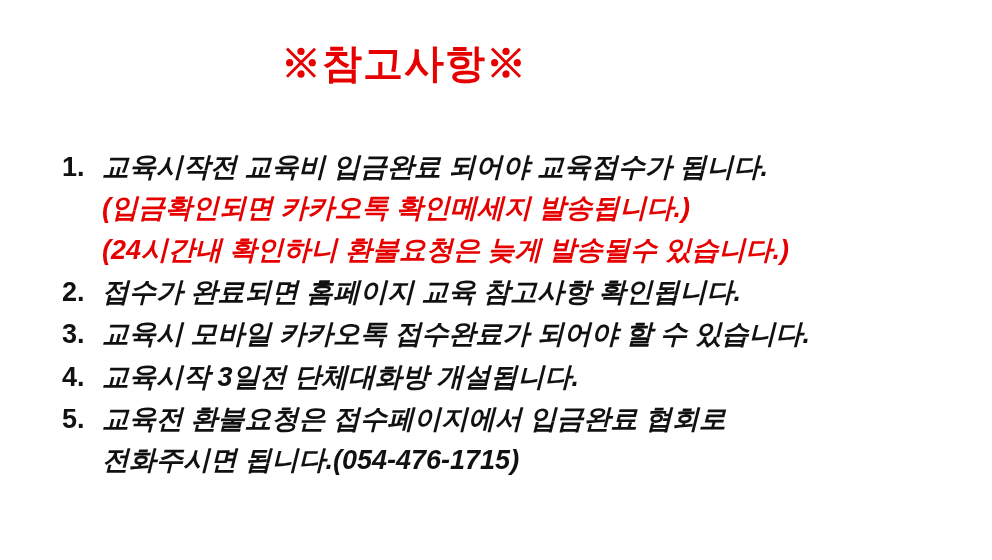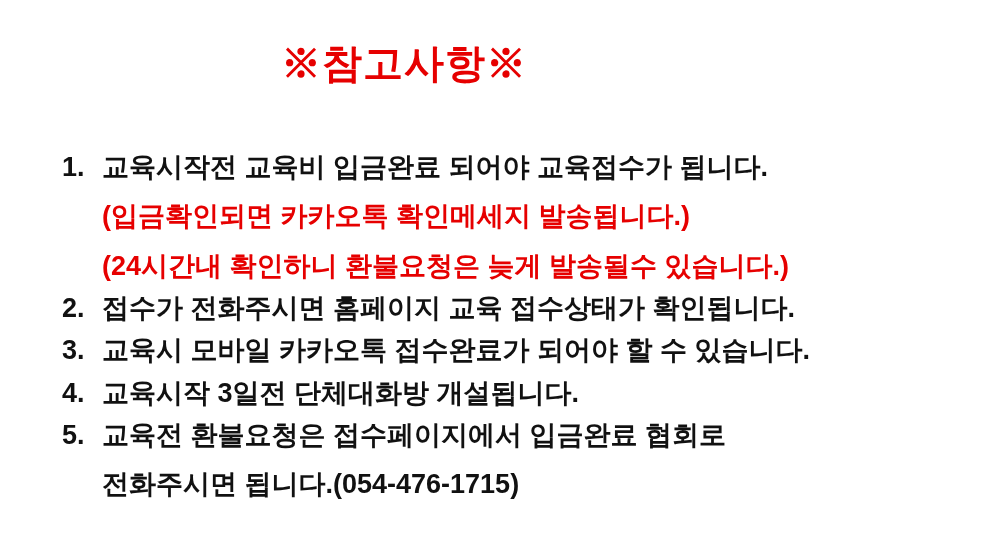--- a/index.html
+++ b/index.html
@@ -55,46 +55,47 @@
   }
   .body-col {
     flex: 1 1 auto;
   }
   .line {
     font-size: 27px;
     font-weight: bold;
     color: #111111;
     line-height: 1.42;
     white-space: nowrap;
+    font-style: italic;
   }
   .line.red {
     color: #e60000;
   }
   .line.sub {
-    margin-top: 11px;
+    margin-top: 3px;
   }
 </style>
 </head>
 <body>
 
 <div class="page">
   <h1 class="title">※참고사항※</h1>
   <ol class="list">
       <li class="item">
         <span class="num">1.</span>
         <span class="body-col">
           <div class="line">교육시작전 교육비 입금완료 되어야 교육접수가 됩니다.</div>
           <div class="line red sub">(입금확인되면 카카오톡 확인메세지 발송됩니다.)</div>
           <div class="line red sub">(24시간내 확인하니 환불요청은 늦게 발송될수 있습니다.)</div>
         </span>
       </li>
       <li class="item">
         <span class="num">2.</span>
         <span class="body-col">
-          <div class="line">접수가 전화주시면 홈페이지 교육 접수상태가 확인됩니다.</div>
+          <div class="line">접수가 완료되면 홈페이지 교육 참고사항 확인됩니다.</div>
         </span>
       </li>
       <li class="item">
         <span class="num">3.</span>
         <span class="body-col">
           <div class="line">교육시 모바일 카카오톡 접수완료가 되어야 할 수 있습니다.</div>
         </span>
       </li>
       <li class="item">
         <span class="num">4.</span>

